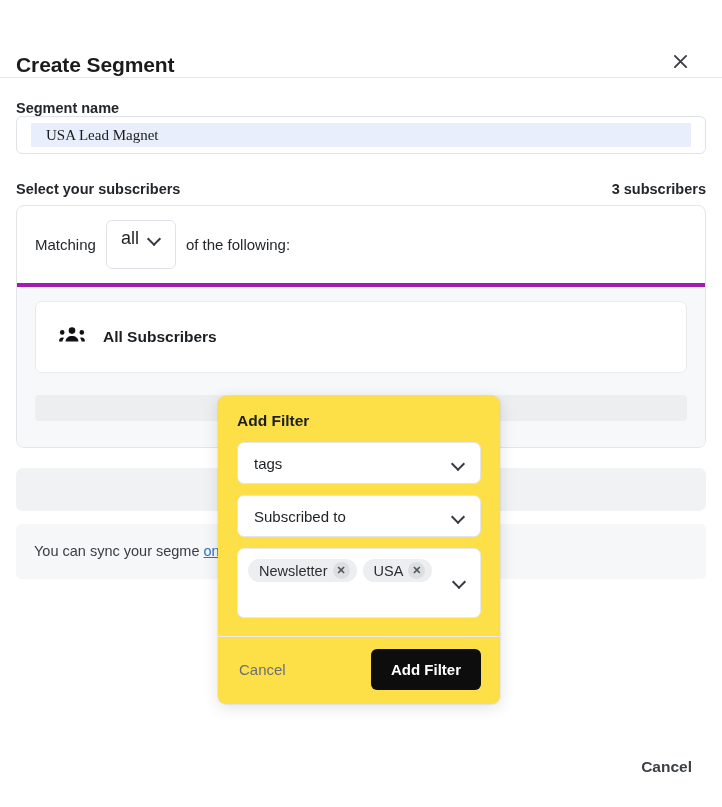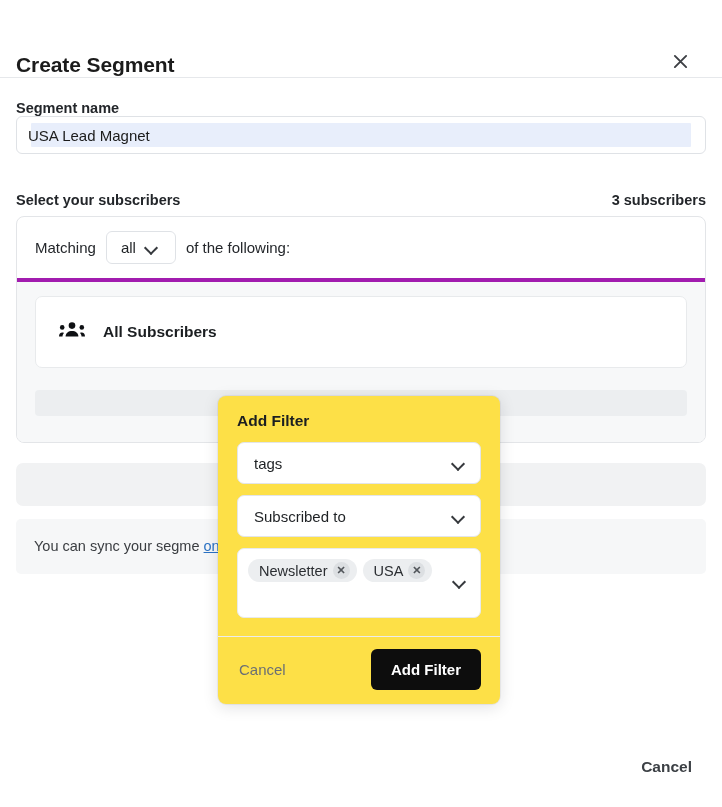--- a/index.html
+++ b/index.html
@@ -33,46 +33,46 @@
     font-size: 14.5px; font-weight: 700; color: #23262a;
     margin-top: 22px; display: block;
   }
 
   .name-input-wrap {
     height: 38px; border: 1px solid #dfe2e6; border-radius: 6px;
     background: #fff; display: flex; align-items: center; padding: 0 1px;
   }
   .name-input {
     width: 100%; height: 18px; border: none; outline: none; font-size: 15px;
-    font-family: Liberation Sans, sans-serif; color: #1b1b1b;
-    padding: 0 10px; background: transparent;
+    font-family: Liberation Serif, serif; color: #1b1b1b;
+    padding: 0 28px; background: transparent;
   }
   .name-input::selection { background: #e8eefb; }
 
   .subrow {
     display: flex; align-items: baseline; justify-content: space-between;
-    margin-top: 38px; margin-bottom: 8px;
+    margin-top: 27px; margin-bottom: 8px;
   }
   .subrow .label { font-size: 14.5px; font-weight: 700; color: #23262a; }
   .subrow .count { font-size: 14.5px; font-weight: 700; color: #23262a; }
 
   
   .filter-panel {
     border: 1px solid #e3e5e8; border-radius: 8px; background: #fff;
     overflow: hidden;
   }
   .matching-row {
     display: flex; align-items: center; gap: 10px;
     padding: 14px 16px 14px 18px; font-size: 15px; color: #24272b;
   }
   .mini-select {
     display: inline-flex; align-items: center; gap: 10px;
     border: 1px solid #dfe2e6; border-radius: 6px;
-    padding: 7px 10px 7px 14px; background: #fff; cursor: pointer;
-    font-size: 15px; color: #1e2124; min-width: 70px;
+    padding: 7px 10px 19px 14px; background: #fff; cursor: pointer;
+    font-size: 18px; color: #1e2124; min-width: 70px;
   }
   .chev { width: 11px; height: 11px; display: inline-block; position: relative; flex: 0 0 auto; }
   .chev::before {
     content: ""; position: absolute; left: 0; top: 1px;
     width: 8px; height: 8px; border-right: 2px solid #36393d; border-bottom: 2px solid #36393d;
     transform: rotate(45deg);
   }
 
   .panel-inner {
     background: #f7f8f9; border-top: 4px solid #a21caf;

